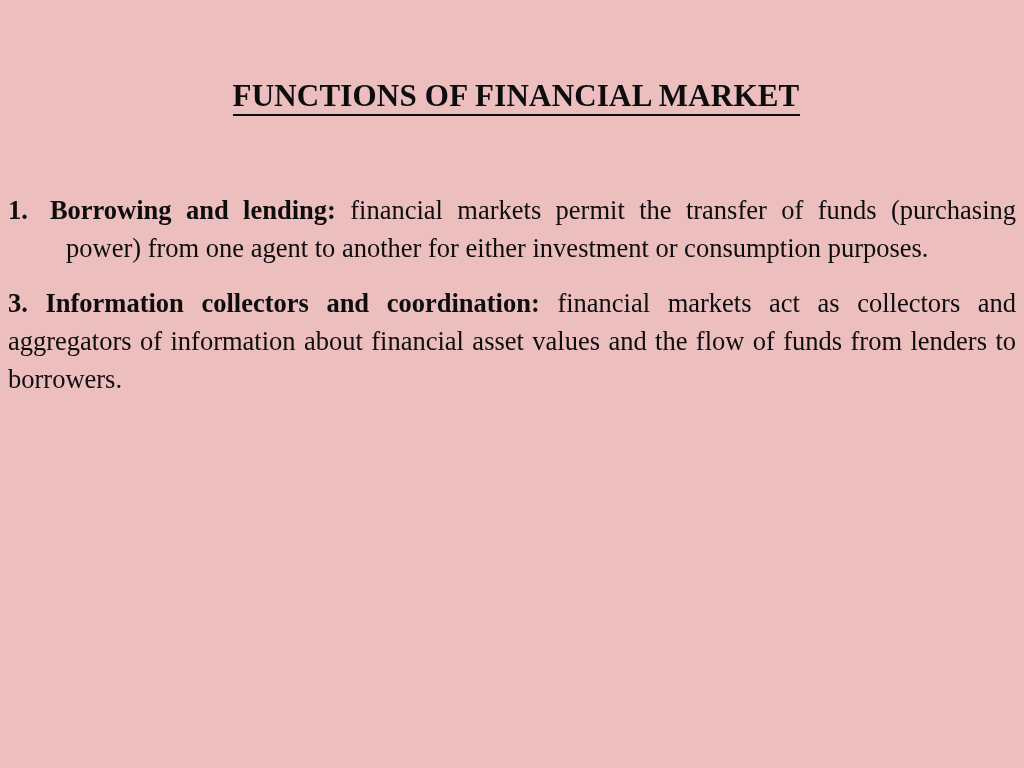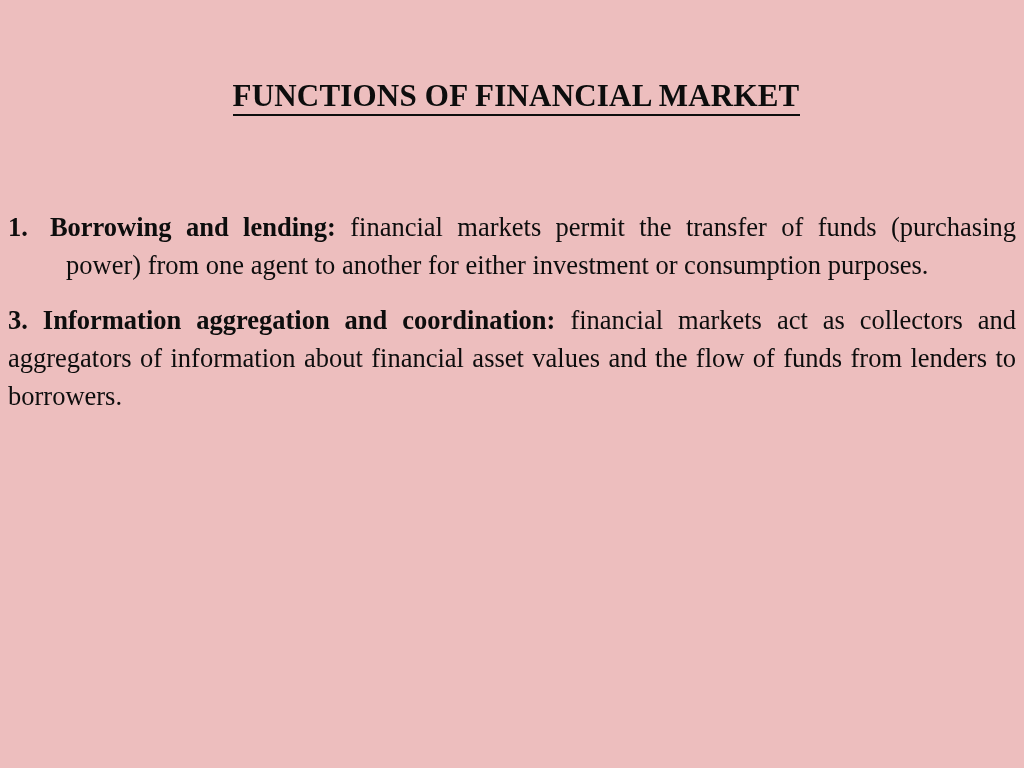--- a/index.html
+++ b/index.html
@@ -30,21 +30,21 @@
     font-size: 31px;
     font-weight: bold;
     letter-spacing: 0.2px;
   }
   .slide-title span {
     border-bottom: 2px solid #0d0d0d;
     padding-bottom: 1px;
   }
   .body-block {
     position: absolute;
-    top: 209px;
+    top: 192px;
     left: 0;
     width: 1024px;
     box-sizing: border-box;
     padding: 0 8px;
   }
   p {
     margin: 0 0 14px 0;
     font-size: 26.5px;
     line-height: 1.42;
     text-align: justify;
@@ -81,18 +81,18 @@
   <div class="body-block">
 
     <p class="item-1">
       <span class="num">1.</span><span class="gap-1"></span><span class="lead">Borrowing and lending:</span>
       <span>financial markets permit the transfer of funds (purchasing power) from one agent to another for either investment or consumption purposes.</span>
     </p>
 
 
     <p class="item-3">
       <span class="num">3.</span>
-      <span class="lead">Information aggregation and coordination:</span>
+      <span class="lead">Information collectors and coordination:</span>
       <span>financial markets act as collectors and aggregators of information about financial asset values and the flow of funds from lenders to borrowers.</span>
     </p>
 
   </div>
 </div>
 
 </body></html>

